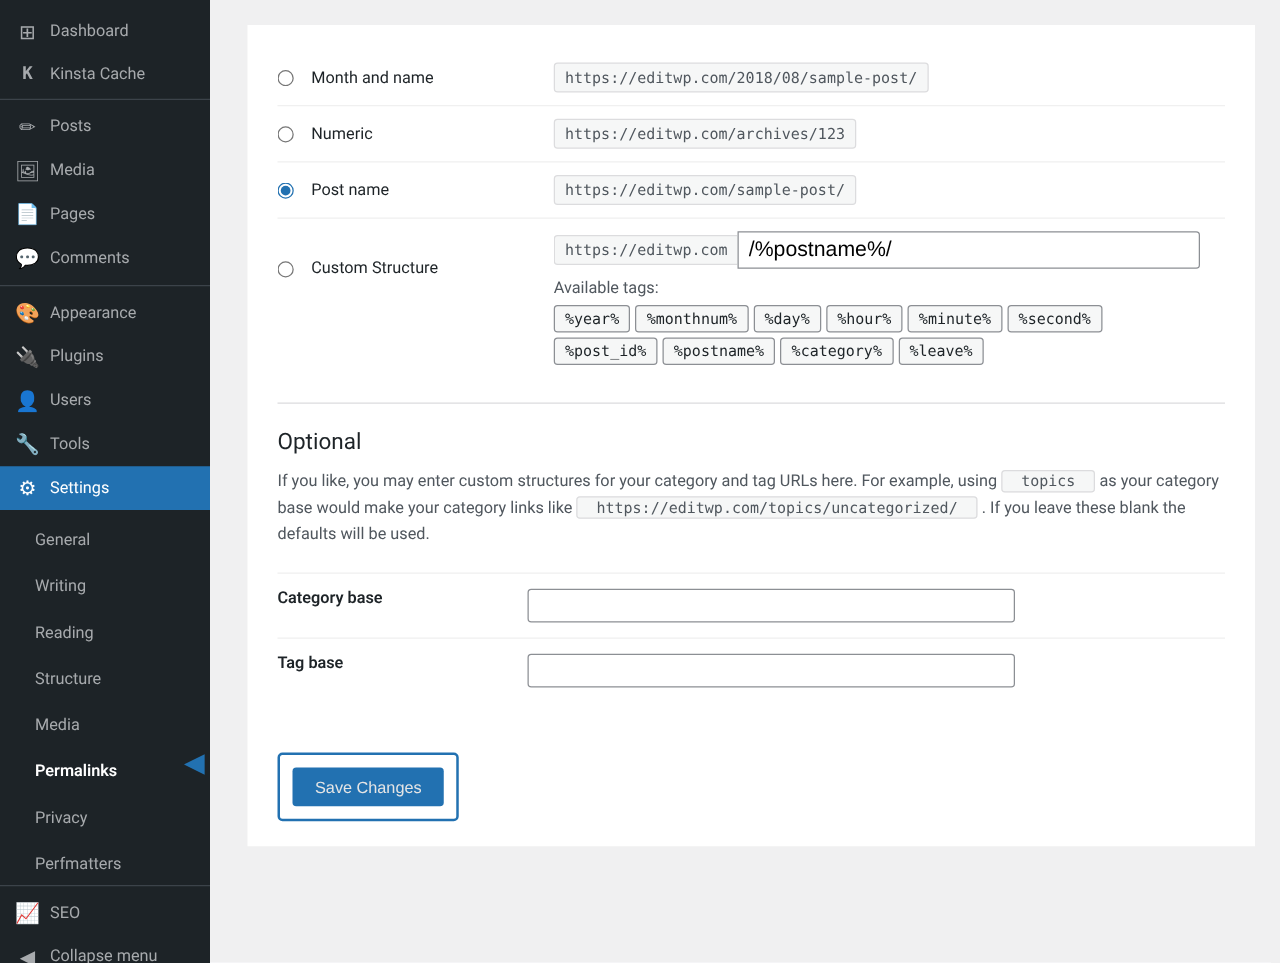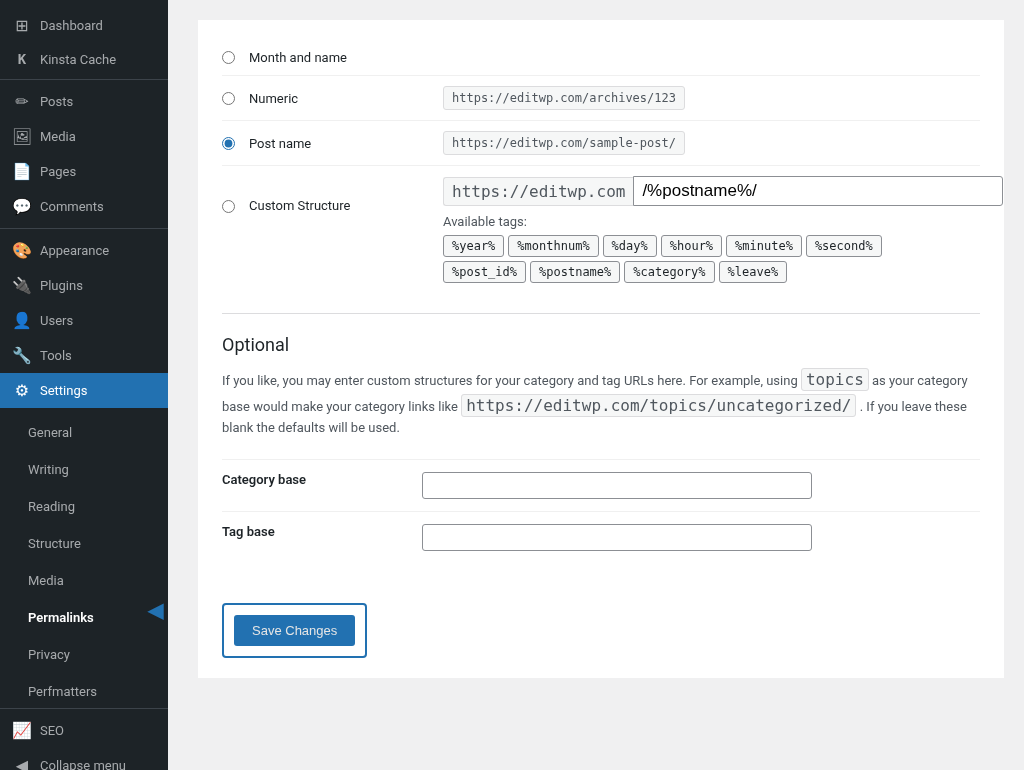--- a/index.html
+++ b/index.html
@@ -82,21 +82,21 @@
       display: flex; align-items: flex-start; gap: 14px;
       padding: 10px 0;
     }
     .custom-structure-inputs {
       display: flex; align-items: center; gap: 0;
     }
     .custom-prefix {
       background: #f6f7f7;
       border: 1px solid #dcdcde;
       padding: 4px 8px;
-      font-size: 16px;
+      font-size: 12px;
       font-family: monospace;
       color: #50575e;
       border-radius: 3px 0 0 3px;
       border-right: none;
     }
     .custom-input {
       border: 1px solid #8c8f94;
       padding: 4px 8px;
       font-size: 17px;
       width: 370px;
@@ -118,23 +118,23 @@
 
     
     .section-divider { height: 1px; background: #dcdcde; margin: 20px 0; }
 
     
     .optional-title { font-size: 18px; font-weight: 400; color: #1d2327; margin-bottom: 12px; }
     .optional-desc { font-size: 13px; color: #50575e; line-height: 1.6; margin-bottom: 20px; }
     .code-inline {
       background: #f6f7f7;
       border: 1px solid #dcdcde;
-      padding: 1px 4px;
+      padding: 1px 15px;
       font-family: monospace;
-      font-size: 16px;
+      font-size: 12px;
       border-radius: 3px;
     }
 
     
     .form-row {
       display: flex; align-items: flex-start; gap: 20px;
       padding: 12px 0;
       border-top: 1px solid #f0f0f0;
     }
     .form-label { width: 180px; font-size: 13px; font-weight: 600; color: #1d2327; }
@@ -251,20 +251,21 @@
 
 <div class="arrow-indicator">◀</div>
 
 <main id="main">
   <div class="content-area">
 
 
     <div class="permalink-row">
       <input type="radio" name="permalink" id="r-month-name" style="">
       <label for="r-month-name" class="permalink-label">Month and name</label>
+      <span class="permalink-example">https://editwp.com/2018/08/sample-post/</span>
     </div>
 
     <div class="permalink-row">
       <input type="radio" name="permalink" id="r-numeric" style="">
       <label for="r-numeric" class="permalink-label">Numeric</label>
       <span class="permalink-example">https://editwp.com/archives/123</span>
     </div>
 
     <div class="permalink-row">
       <input type="radio" name="permalink" id="r-post-name" checked="" style="">

